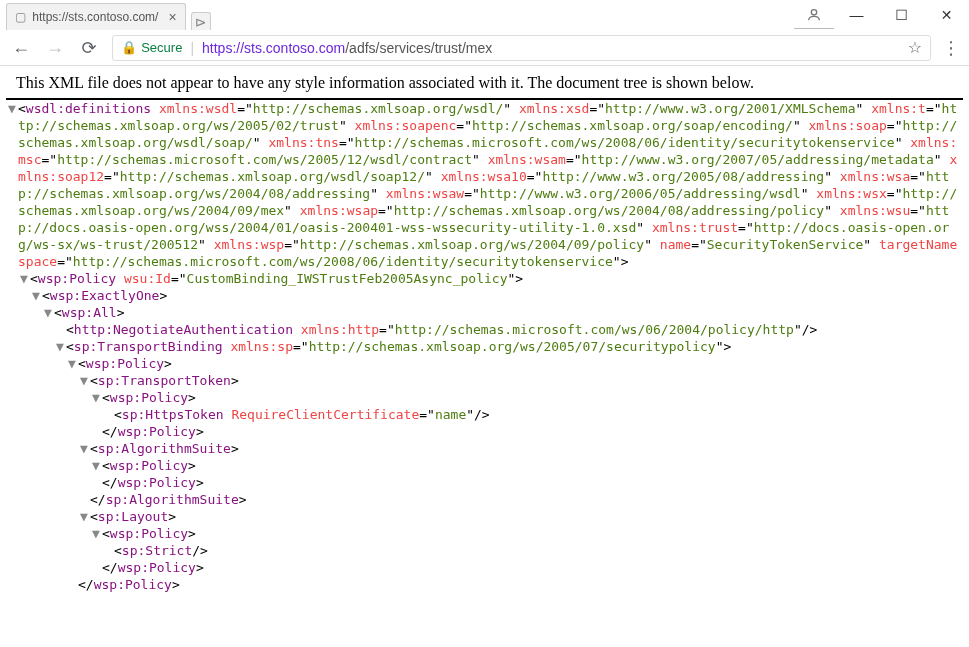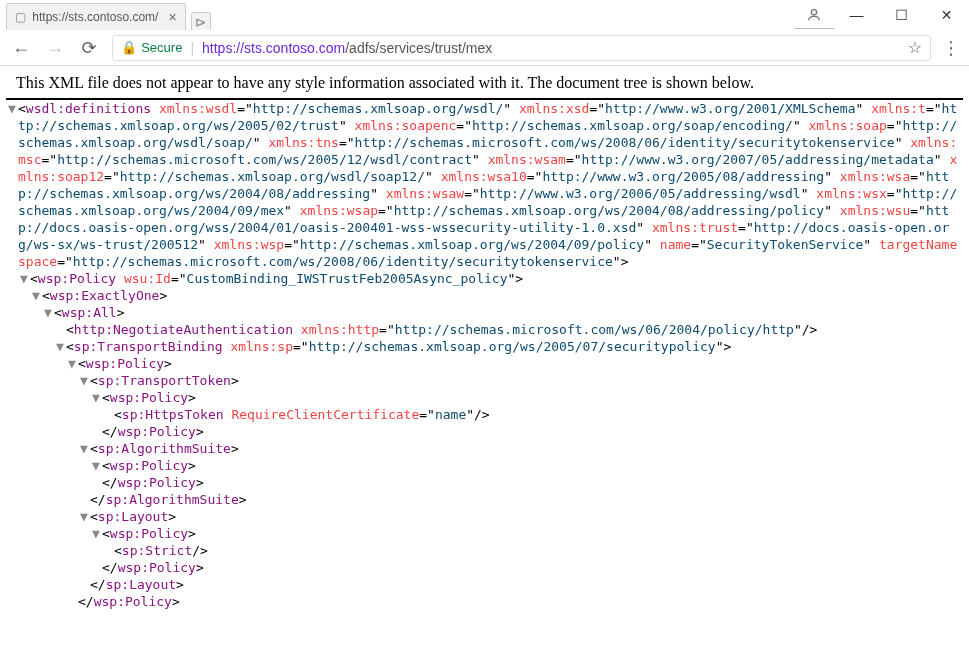--- a/index.html
+++ b/index.html
@@ -34,21 +34,21 @@
   .viewport::-webkit-scrollbar-track { background:#f1f1f1; }
   .viewport::-webkit-scrollbar-thumb { background:#c1c1c1; }
 
   .banner { font-family:"Times New Roman",serif; font-size:16px; padding:8px 10px 6px; border-bottom:2px solid #000; margin:0 6px 0 6px;}
   .xml { font-family:Consolas,Menlo,monospace; font-size:13px; line-height:17px; padding:0 8px 20px 8px; color:#000; white-space:nowrap;}
   .line { display:flex; align-items:flex-start; }
   .caret { display:inline-block; width:10px; color:#888; flex:none; cursor:pointer; }
   .ind { display:inline-block; flex:none; }
   .tag { color:#881280; }
   .attr { color:#ef4444; }
-  .val { color:#0c4a6e;text-align:right; }
+  .val { color:#4d7c0f;text-align:right; }
   .txt { color:#000; }
   .wrap { white-space:normal; word-break:break-all; }
 
   svg.icon { width:16px; height:16px; }
 </style>
 </head>
 <body>
 
 <div class="titlebar">
   <div class="tab-strip">
@@ -182,23 +182,18 @@
         <span class="ind" style="width:96px"></span>
         <span class="caret"></span>
         <span><span class="txt">&lt;</span><span class="tag">sp:Strict</span><span class="txt">/&gt;</span></span>
       </div>
       <div class="line">
         <span class="ind" style="width:84px"></span>
         <span class="caret"></span>
         <span><span class="txt">&lt;/</span><span class="tag">wsp:Policy</span><span class="txt">&gt;</span></span>
       </div>
       <div class="line">
-        <span class="ind" style="width:72px"></span>
-        <span class="caret"></span>
-        <span><span class="txt">&lt;/</span><span class="tag">sp:Layout</span><span class="txt">&gt;</span></span>
-      </div>
-      <div class="line">
         <span class="ind" style="width:60px"></span>
         <span class="caret"></span>
         <span><span class="txt">&lt;/</span><span class="tag">wsp:Policy</span><span class="txt">&gt;</span></span>
       </div>
     </div>
 </div>
 
 </body></html>

